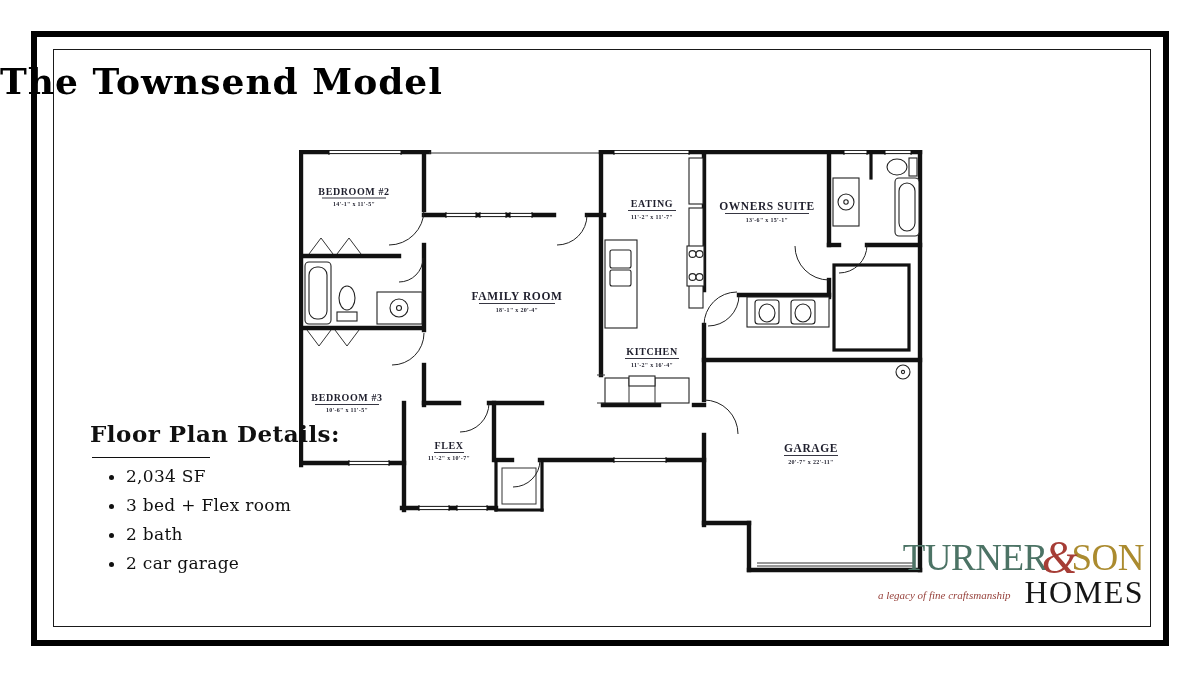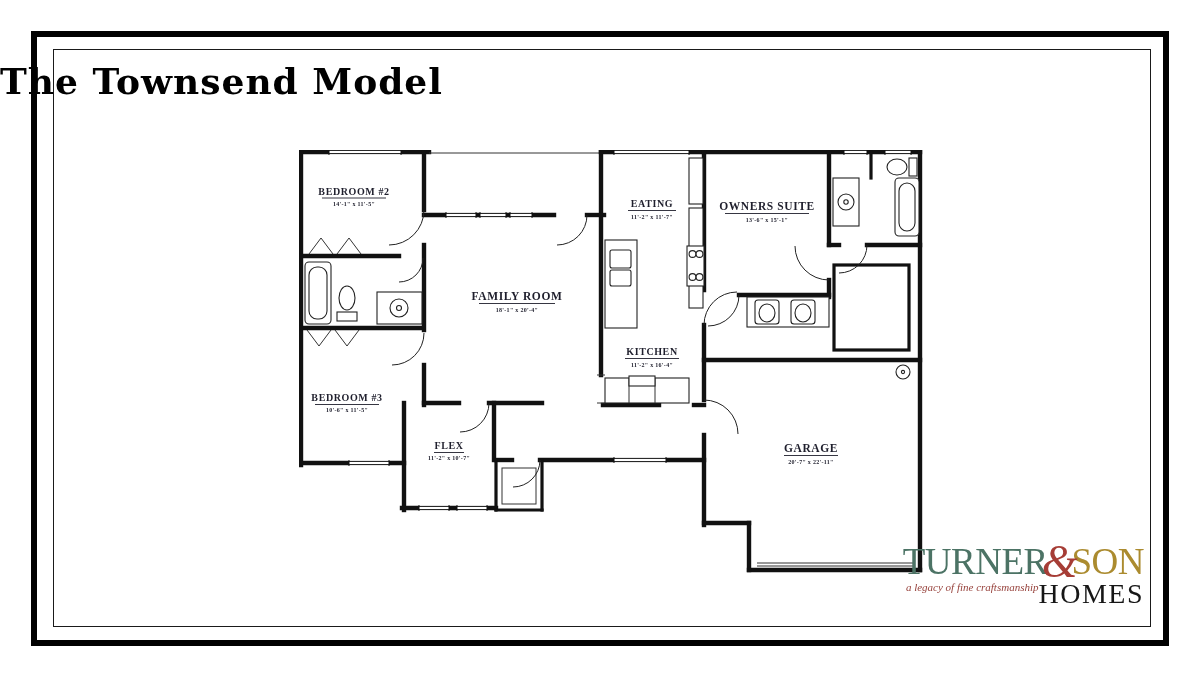--- a/index.html
+++ b/index.html
@@ -40,35 +40,45 @@
   line.ul { stroke:#1f1f2d; stroke-width:0.9; }
 
   
   .logo { position:absolute; right:56px; bottom:67px; text-align:right; line-height:1;
           font-family:"Liberation Serif", serif; }
   .logo-row1 { font-size:37px; }
   .logo-turner { color:var(--logo-turner,#4c7365); letter-spacing:-0.5px; }
   .logo-amp { color:var(--logo-ampersand,#a63d36); font-style:italic; font-size:46px;
               margin:0 -6px; position:relative; top:3px; }
   .logo-son { color:var(--logo-son,#ab8b2f); letter-spacing:-0.5px; }
-  .logo-row2 { display:flex; align-items:center; justify-content:flex-end; gap:0; margin-top:-2px;margin-left:28px; }
+  .logo-row2 { display:flex; align-items:flex-end; justify-content:flex-end; gap:14px; margin-top:-2px;margin-left:28px; }
   .logo-tagline { font-style:italic; font-size:11px; color:var(--logo-tagline,#97423c);
                   position:relative; top:-7px; }
-  .logo-homes { font-size:28px; color:var(--logo-homes,#161616); letter-spacing:1.5px; font-weight:500; }
+  .logo-homes { font-size:32px; color:var(--logo-homes,#161616); letter-spacing:1.5px; font-weight:500; }
 </style>
 </head>
 <body>
 
 <div class="page">
 
   <div class="border-outer"></div>
   <div class="border-inner"></div>
 
   <div class="title">The Townsend Model</div>
 
+  <div class="details">
+    <div class="details-heading">Floor Plan Details:</div>
+    <div class="details-rule"></div>
+    <ul class="details-list">
+      <li>2,034 SF</li>
+      <li>3 bed + Flex room</li>
+      <li>2 bath</li>
+      <li>2 car garage</li>
+    </ul>
+  </div>
 
   <svg class="plan" width="625" height="425" viewBox="0 0 625 425" xmlns="http://www.w3.org/2000/svg">
 
     <g>
 
       <line class="wall" x1="2" y1="2" x2="130" y2="2"></line>
       <line class="thin" x1="130" y1="3" x2="302" y2="3"></line>
       <line class="wall" x1="302" y1="2" x2="405" y2="2"></line>
       <line class="wall" x1="405" y1="2" x2="621" y2="2"></line>
 

